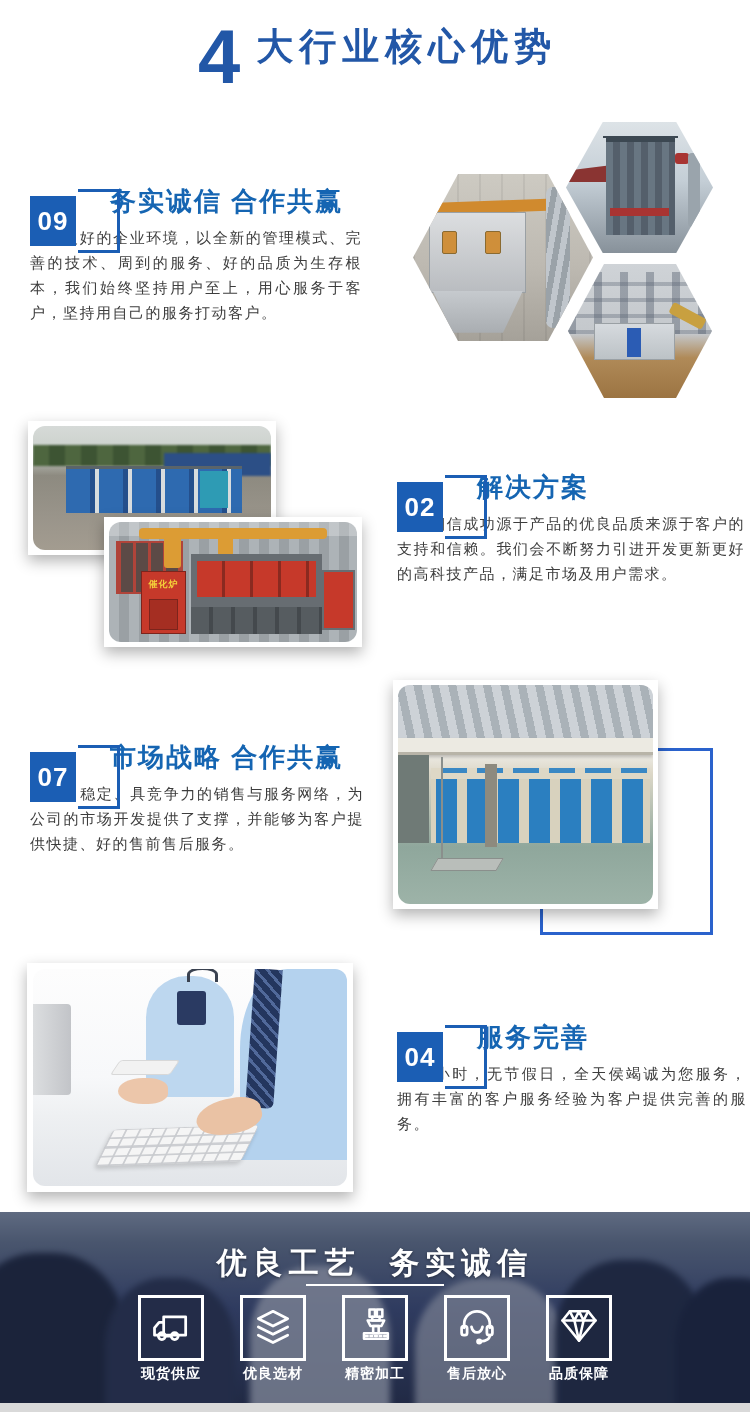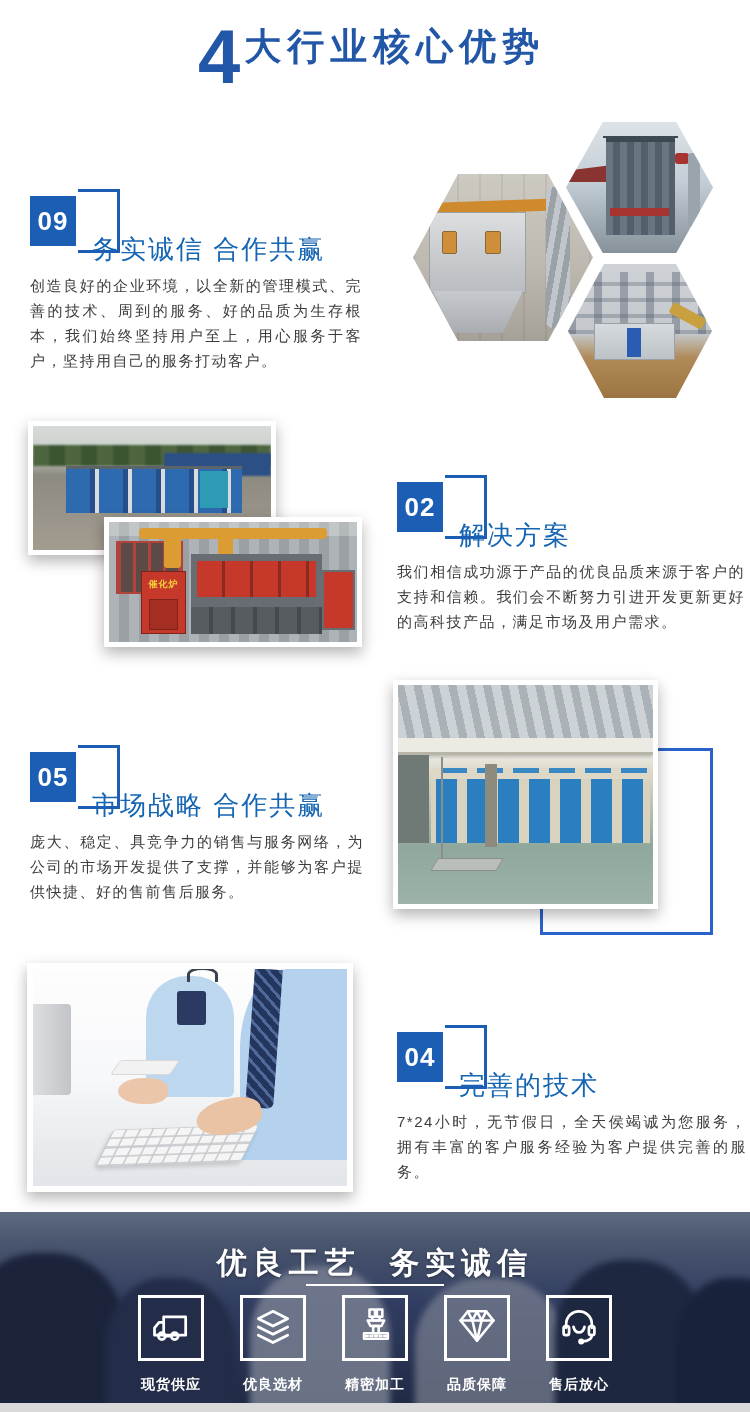--- a/index.html
+++ b/index.html
@@ -3,30 +3,30 @@
 <meta charset="utf-8">
 <style>
   * { margin:0; padding:0; box-sizing:border-box; }
   html,body { background:#ffffff; }
   body { font-family:"Liberation Sans","DejaVu Sans",sans-serif; }
   .page { position:relative; width:750px; height:1412px; background:#ffffff; overflow:hidden; margin:0 auto; }
 
   
   .hdr { position:absolute; left:198px; top:22px; display:flex; align-items:flex-start; }
   .hdr-num { font-size:76px; font-weight:bold; color:#2257a7; line-height:0.92; letter-spacing:0; }
-  .hdr-col { margin-left:4px; }
+  .hdr-col { margin-left:16px; }
   .hdr-title { font-size:37px; font-weight:bold; color:#2257a7; letter-spacing:6px; line-height:1; margin-top:6px; white-space:pre; }
   .hdr-sub { font-size:13px; font-weight:bold; color:#333333; letter-spacing:2px; margin-top:8px; white-space:pre; }
 
   
   .sec { position:absolute; }
   .badge-wrap { position:absolute; left:0; top:10px; width:92px; height:62px; }
   .num-bracket { position:absolute; left:48px; top:-7px; width:42px; height:64px; border:3px solid #1b5eb4; border-left:none; }
   .num-square { position:absolute; left:0; top:0; width:46px; height:50px; background:#1b5eb4; color:#ffffff; font-size:26px; font-weight:bold; display:flex; align-items:center; justify-content:center; letter-spacing:1px; }
-  .sec-title { padding-left:62px; font-size:26px; font-weight:normal; color:#1565b2; letter-spacing:2px; white-space:pre; line-height:1.2;margin-top:48px; }
+  .sec-title { padding-left:80px; font-size:26px; font-weight:bold; color:#1565b2; letter-spacing:2px; white-space:pre; line-height:1.2; }
   .sec-body { margin-top:9px; font-size:15px; color:#3d3d3d; text-align:justify; line-height:1.66; letter-spacing:1.5px; }
   .sec-01 { left:30px; top:186px; width:332px; }
   .sec-02 { left:397px; top:472px; width:348px; }
   .sec-03 { left:30px; top:742px; width:334px; }
   .sec-04 { left:397px; top:1022px; width:350px; }
 
   
   .hex-group { position:absolute; left:405px; top:115px; width:345px; height:292px; }
   .hex { position:absolute; clip-path:polygon(25% 0,75% 0,100% 50%,75% 100%,25% 100%,0 50%); background:#ffffff; filter:drop-shadow(0 5px 7px rgba(0,0,0,0.28)); }
   .hex-in { position:absolute; inset:5px; clip-path:polygon(25% 0,75% 0,100% 50%,75% 100%,25% 100%,0 50%); overflow:hidden; }
@@ -55,21 +55,21 @@
       linear-gradient(180deg,#cfd3d7 0%,#c4c8cc 52%,#b08a58 70%,#9c7442 100%); }
   .h3-windows { position:absolute; left:0; top:6%; width:100%; height:46%; background:
       repeating-linear-gradient(90deg, rgba(90,100,115,0.45) 0 8px, transparent 8px 26px),
       repeating-linear-gradient(0deg, rgba(90,100,115,0.35) 0 4px, transparent 4px 16px); }
   .h3-box { position:absolute; left:18%; top:44%; width:56%; height:28%; background:linear-gradient(180deg,#d6dade,#bcc2c6); border:1px solid #9aa0a4; }
   .h3-door { position:absolute; left:41%; top:12%; width:18%; height:82%; background:#2b5cb4; }
   .h3-chute { position:absolute; right:4%; top:34%; width:26%; height:9%; background:#c8a040; transform:rotate(28deg); border-radius:3px; }
 
   
   .photo { position:absolute; background:#ffffff; padding:5px; box-shadow:0 6px 14px rgba(0,0,0,0.30); }
-  .ph-in { position:relative; width:100%; height:100%; overflow:hidden; }
+  .ph-in { position:relative; width:100%; height:100%; overflow:hidden;border-radius:12px; }
 
   .photo-back { left:28px; top:421px; width:248px; height:134px; z-index:1; }
   .photo-back .ph-in { background:linear-gradient(180deg,#d6dad8 0%,#cbd1cb 20%,#8d8a80 40%,#99948a 72%,#a39c90 100%); }
   .pb-trees { position:absolute; left:0; top:15%; width:100%; height:17%; background:repeating-linear-gradient(90deg,#4e663f 0 16px,#3d5433 16px 32px); filter:blur(1px); }
   .pb-sheds { position:absolute; left:55%; top:22%; width:45%; height:18%; background:#2c4f86; filter:blur(1px); }
   .pb-machines { position:absolute; left:14%; top:32%; width:74%; height:38%; background:repeating-linear-gradient(90deg,#2e6ab0 0 24px,#244f8c 24px 29px,#d8dcde 29px 33px); border-top:3px solid #5a646a; }
   .pb-teal { position:absolute; left:70%; top:36%; width:12%; height:30%; background:#2e9bb4; }
 
   .photo-front { left:104px; top:517px; width:258px; height:130px; z-index:2; }
   .photo-front .ph-in { background:
@@ -123,21 +123,21 @@
   .sil.c { left:250px; width:140px; height:162px; background:#c9ced9; opacity:0.82; }
   .sil.d { left:415px; width:150px; height:150px; background:#d2d6de; opacity:0.66; }
   .sil.e { left:555px; width:150px; height:168px; background:#212b43; }
   .sil.f { left:675px; width:120px; height:150px; background:#19223a; }
   .banner-overlay { position:absolute; inset:0; background:rgba(27,36,62,0.45); }
   .banner-title { position:absolute; left:0; top:31px; width:100%; text-align:center; color:#ffffff; font-size:30px; font-weight:bold; letter-spacing:6px; white-space:pre; text-shadow:0 1px 3px rgba(0,0,0,0.4); }
   .banner-underline { position:absolute; left:50%; top:72px; width:138px; height:2px; margin-left:-69px; background:#ffffff; }
   .features { position:absolute; left:0; top:83px; width:100%; display:flex; justify-content:center; gap:34px; }
   .feature { width:68px; text-align:center; }
   .fi-box { width:66px; height:66px; border:3px solid #ffffff; display:flex; align-items:center; justify-content:center; margin:0 auto; }
-  .fi-label { margin-top:15px; color:#ffffff; font-size:14px; font-weight:bold; letter-spacing:1px; white-space:nowrap; }
+  .fi-label { margin-top:4px; color:#ffffff; font-size:14px; font-weight:bold; letter-spacing:1px; white-space:nowrap; }
   .bottom-strip { position:absolute; left:0; top:1403px; width:750px; height:9px; background:#d9d9d9; }
 </style>
 </head>
 <body>
 
 <div class="page">
 
   <div class="hdr">
     <div class="hdr-num">4</div>
     <div class="hdr-col">
@@ -218,21 +218,21 @@
       <div class="num-bracket"></div>
       <div class="num-square">02</div>
     </div>
     <div class="sec-title">解决方案</div>
     <div class="sec-body">我们相信成功源于产品的优良品质来源于客户的支持和信赖。我们会不断努力引进开发更新更好的高科技产品，满足市场及用户需求。</div>
   </div>
 
   <div class="sec sec-03">
     <div class="badge-wrap">
       <div class="num-bracket"></div>
-      <div class="num-square">05</div>
+      <div class="num-square">07</div>
     </div>
     <div class="sec-title">市场战略 合作共赢</div>
     <div class="sec-body">庞大、稳定、具竞争力的销售与服务网络，为公司的市场开发提供了支撑，并能够为客户提供快捷、好的售前售后服务。</div>
   </div>
 
   <div class="blue-frame"></div>
   <div class="photo photo-workshop">
     <div class="ph-in">
       <div class="pw-roof"></div>
       <div class="pw-beam"></div>
@@ -258,21 +258,21 @@
       <div class="po-kb"></div>
       <div class="po-hand2"></div>
     </div>
   </div>
 
   <div class="sec sec-04">
     <div class="badge-wrap">
       <div class="num-bracket"></div>
       <div class="num-square">04</div>
     </div>
-    <div class="sec-title">完善的技术</div>
+    <div class="sec-title">服务完善</div>
     <div class="sec-body">7*24小时，无节假日，全天侯竭诚为您服务，拥有丰富的客户服务经验为客户提供完善的服务。</div>
   </div>
 
   <div class="banner">
     <div class="sil a"></div>
     <div class="sil b"></div>
     <div class="sil c"></div>
     <div class="sil d"></div>
     <div class="sil e"></div>
     <div class="sil f"></div>
@@ -322,44 +322,44 @@
               <path d="M7 17.5h1M9.5 17.5h1M12 17.5h1M14.5 17.5h1M17 17.5h1"></path>
             </svg>
           </span>
         </div>
         <div class="fi-label">精密加工</div>
       </div>
 
       <div class="feature">
         <div class="fi-box">
           <span>
-            <svg width="44" height="44" viewBox="0 0 24 24" fill="none" stroke="#ffffff" stroke-width="1.4" stroke-linejoin="round" stroke-linecap="round">
-              <path d="M7 4h10l4 5-9 11L3 9z"></path>
-              <path d="M3 9h18"></path>
-              <path d="M7 4l2.5 5L12 4l2.5 5L17 4"></path>
-              <path d="M9.5 9l2.5 11 2.5-11"></path>
-            </svg>
-          </span>
-        </div>
-        <div class="fi-label">品质保障</div>
-      </div>
-
-      <div class="feature">
-        <div class="fi-box">
-          <span>
             <svg width="44" height="44" viewBox="0 0 24 24" fill="none" stroke="#ffffff" stroke-width="1.5" stroke-linejoin="round" stroke-linecap="round">
               <path d="M5 13v-2a7 7 0 0 1 14 0v2"></path>
               <rect x="3.6" y="12" width="3" height="5" rx="1.2"></rect>
               <rect x="17.4" y="12" width="3" height="5" rx="1.2"></rect>
               <path d="M19 17c0 2-2.2 3.2-5 3.4"></path>
               <circle cx="13.2" cy="20.4" r="0.9" fill="#ffffff"></circle>
               <path d="M9 12.5c.4 1.8 1.6 3 3 3s2.6-1.2 3-3"></path>
             </svg>
           </span>
         </div>
         <div class="fi-label">售后放心</div>
       </div>
 
+      <div class="feature">
+        <div class="fi-box">
+          <span>
+            <svg width="44" height="44" viewBox="0 0 24 24" fill="none" stroke="#ffffff" stroke-width="1.4" stroke-linejoin="round" stroke-linecap="round">
+              <path d="M7 4h10l4 5-9 11L3 9z"></path>
+              <path d="M3 9h18"></path>
+              <path d="M7 4l2.5 5L12 4l2.5 5L17 4"></path>
+              <path d="M9.5 9l2.5 11 2.5-11"></path>
+            </svg>
+          </span>
+        </div>
+        <div class="fi-label">品质保障</div>
+      </div>
+
     </div>
   </div>
 
   <div class="bottom-strip"></div>
 </div>
 
 </body></html>

